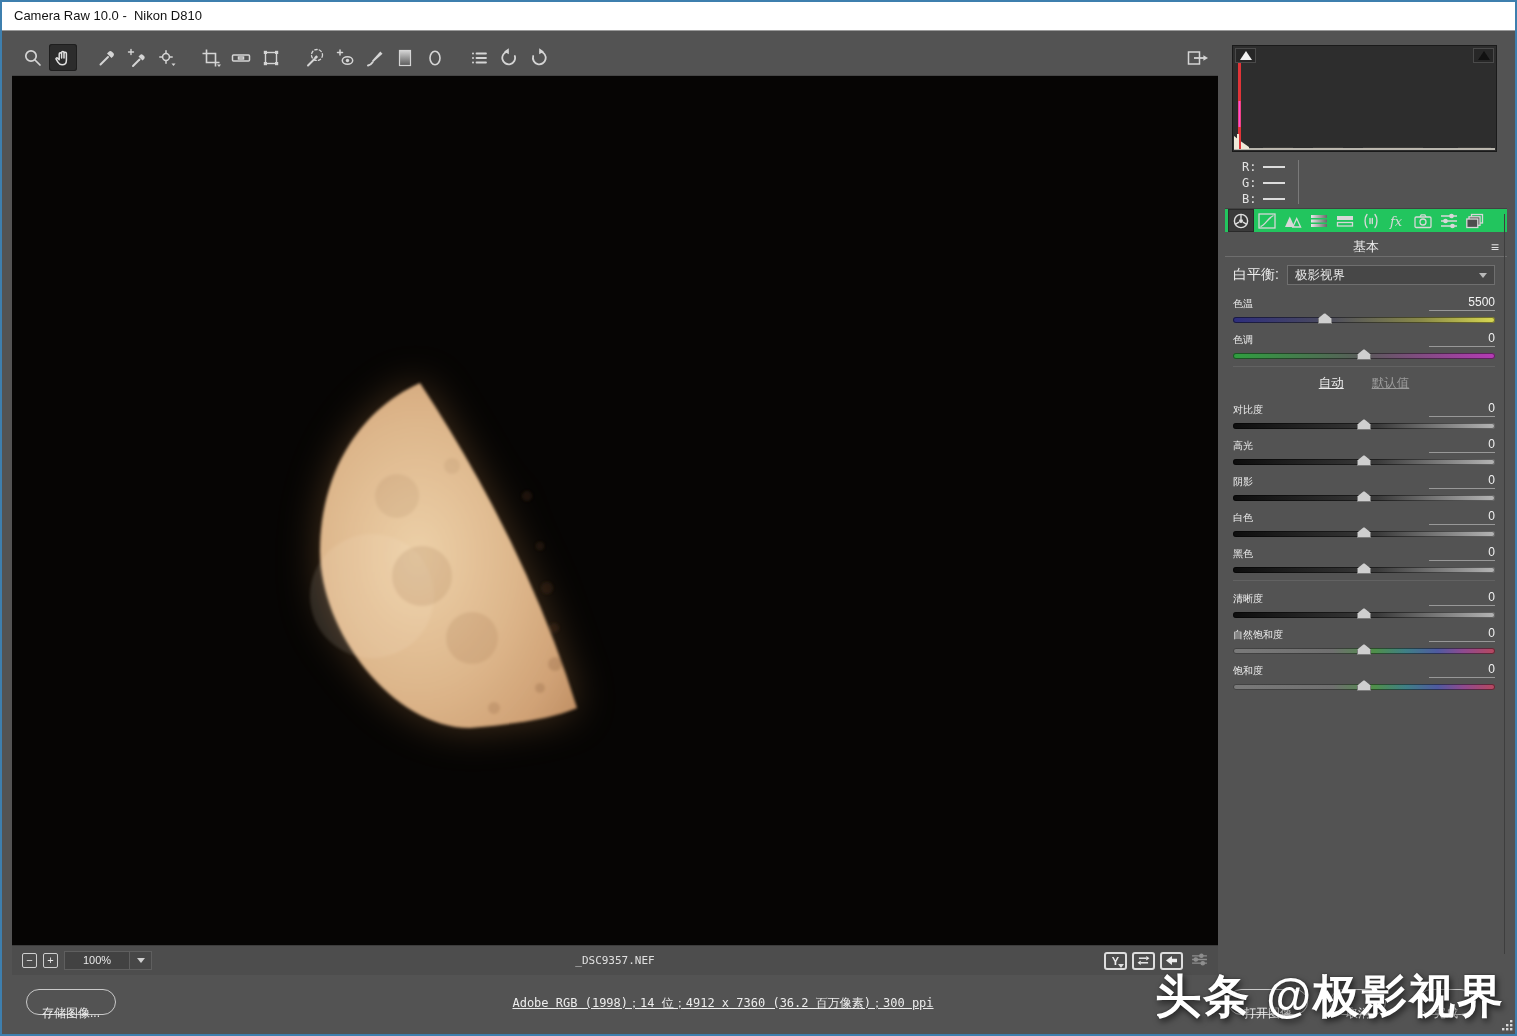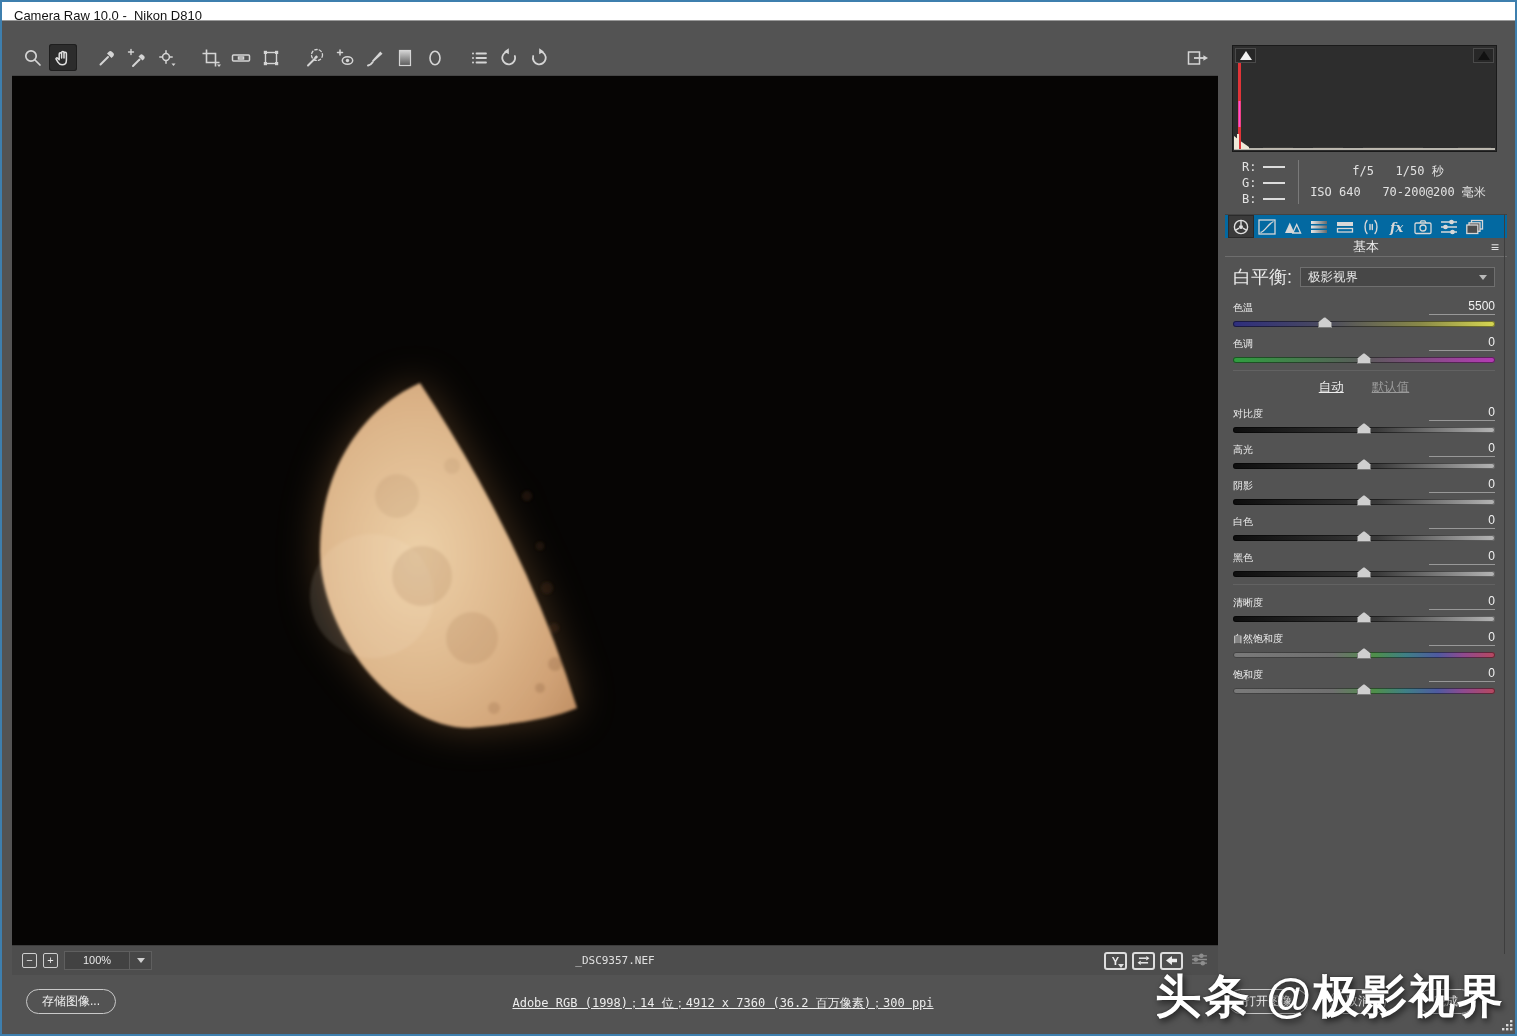--- a/index.html
+++ b/index.html
@@ -4,21 +4,21 @@
 <style>
   * { box-sizing: border-box; margin: 0; padding: 0; }
   body { margin: 0; background: #222; font-family: "Liberation Sans", "DejaVu Sans", sans-serif; }
   .window {
     position: relative; width: 1517px; height: 1036px; overflow: hidden;
     background: #535353;
     box-shadow: inset 0 0 0 2px #3e7fae;
   }
   
   .titlebar {
-    position: absolute; left: 2px; top: 2px; width: 1513px; height: 19px;
+    position: absolute; left: 2px; top: 2px; width: 1513px; height: 29px;
     background: #ffffff; border-bottom: 1px solid #9a9a9a;
   }
   .titlebar .title {
     position: absolute; left: 12px; top: 0; line-height: 28px;
     font-size: 13px; color: #111; white-space: pre;
   }
   
   .toolbar {
     position: absolute; left: 12px; top: 40px; width: 1206px; height: 36px;
     display: flex; align-items: center; padding: 0 6px;
@@ -96,37 +96,37 @@
     display: flex; color: #e2e2e2;
     font-family: "DejaVu Sans Mono", monospace; font-size: 12px;
   }
   .rgb-col { width: 66px; padding: 3px 0 0 10px; line-height: 16px; }
   .rgb-row { display: flex; align-items: center; gap: 7px; height: 16px; }
   .dash { display: inline-block; width: 22px; border-top: 2px solid #dcdcdc; }
   .readout-div { width: 1px; background: #7a7a7a; margin: 4px 0; }
   .exif-col { flex: 1; display: flex; flex-direction: column; align-items: center;
     justify-content: center; gap: 4px; white-space: pre; }
   .tabs {
-    position: absolute; left: 0px; top: 182px; width: 282px; height: 24px;
+    position: absolute; left: 0px; top: 176px; width: 282px; height: 24px;
     display: flex; align-items: stretch; padding-left: 3px;
-    background: #0369a1; border-top: 1px solid #424242; font-weight: bold;
+    background: #22c55e; border-top: 1px solid #424242;
   }
   .tab { width: 26px; display: flex; align-items: center; justify-content: center; }
   .tab.selected { background: #3a3a3a; box-shadow: inset 0 0 0 1px #2a2a2a; }
   .panel-header {
     position: absolute; left: 0px; top: 206px; width: 282px; height: 19px;
     border-bottom: 1px solid #6e6e6e; color: #ececec; font-size: 13px;
     text-align: center; line-height: 18px;
   }
   .panel-menu { position: absolute; right: 8px; top: 0; color: #e0e0e0; font-size: 14px; }
   .panel-gutter { position: absolute; right: 10px; top: 182px; width: 1px; height: 740px;
     background: #3e3e3e; }
   .panel-content { position: absolute; left: 8px; top: 233px; width: 262px; color: #ededed; }
   .wb-row { display: flex; align-items: center; margin-bottom: 9px; }
-  .wb-label { font-size: 18px; flex: 0 0 auto; }
+  .wb-label { font-size: 14px; flex: 0 0 auto; }
   .wb-select {
     margin-left: 8px; flex: 1; height: 20px; background: #474747;
     border: 1px solid #6f6f6f; display: flex; align-items: center;
     padding: 0 7px; font-size: 12.5px; color: #e4e4e4;
   }
   .wb-select .caret-down { margin-left: auto; border-top-color: #b9b9b9; }
   .srow { margin-bottom: 7px; }
   .srow-top { display: flex; align-items: flex-end; height: 17px; }
   .slabel { font-size: 10px; }
   .svalue {
@@ -148,21 +148,21 @@
     box-shadow: inset 0 0 0 1px #7c7c7c;
   }
   .pdivider { height: 1px; background: #626262; margin: 4px 0 8px 0; }
   .auto-row { display: flex; justify-content: center; gap: 28px; margin: 2px 0 8px 0; }
   .auto-link { font-size: 12.5px; color: #ededed; text-decoration: underline; }
   .default-link { font-size: 12.5px; color: #9b9b9b; text-decoration: underline; }
   
   .pill-btn {
     position: absolute; height: 25px; border: 1px solid #c9c9c9; border-radius: 13px;
     color: #f0f0f0; font-size: 12px; background: transparent;
-    padding: 0 15px; line-height: 23px; text-align: center;
+    padding: 12px 15px; line-height: 23px; text-align: center;
   }
   .workflow-link {
     position: absolute; left: 723px; top: 995px; transform: translateX(-50%);
     color: #ececec; font-size: 12px; text-decoration: underline;
     font-family: "DejaVu Sans Mono", monospace; white-space: pre;
   }
   .watermark {
     position: absolute; right: 12px; bottom: 8px; z-index: 50;
     color: #ffffff; font-size: 46px; font-weight: 900; letter-spacing: 2px;
     text-shadow: 2px 3px 6px rgba(0,0,0,.65), 0 0 2px rgba(0,0,0,.4);
@@ -399,24 +399,20 @@
         <div class="rgb-row">
             <span>G:</span>
             <span class="dash"></span>
           </div>
         <div class="rgb-row">
             <span>B:</span>
             <span class="dash"></span>
           </div>
       </div>
       <div class="readout-div"></div>
-      <div class="exif-col">
-        <span>f/5   1/50 秒</span>
-        <span>ISO 640   70-200@200 毫米</span>
-      </div>
     </div>
 
     <div class="tabs">
       <div class="tab selected">
         <svg width="20" height="18" viewBox="0 0 20 18" fill="none" stroke="#e0e0e0" stroke-width="1.4">
             <circle cx="10" cy="9" r="6.6"></circle>
             <circle cx="10" cy="9" r="2" fill="#e0e0e0" stroke="none"></circle>
             <path d="M10 7V2.6 M12 10.2l3.8 2.2 M8 10.2l-3.8 2.2"></path>
           </svg>
       </div>

